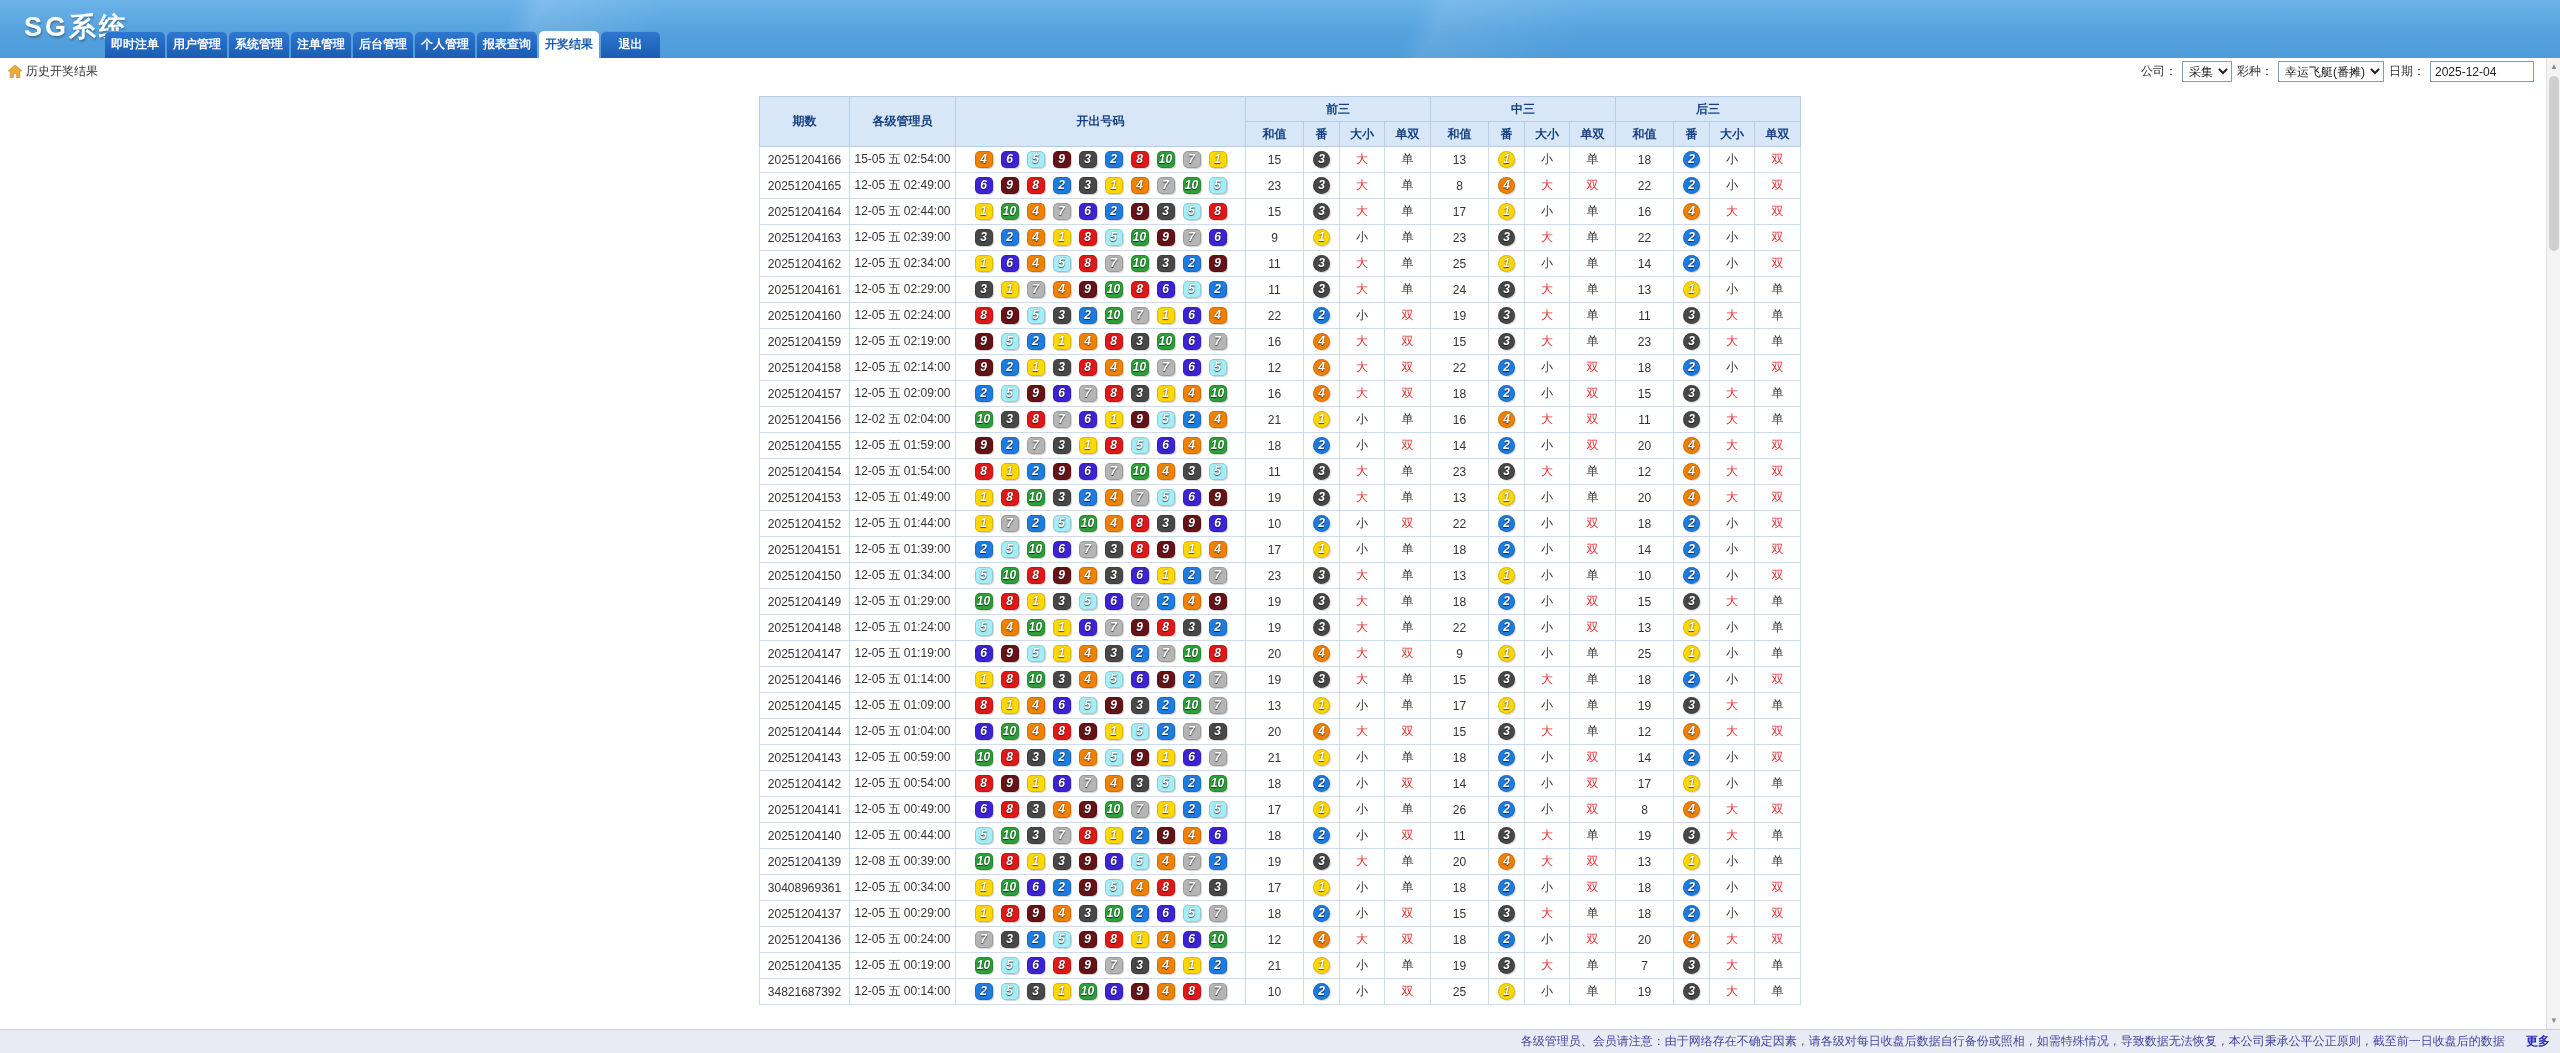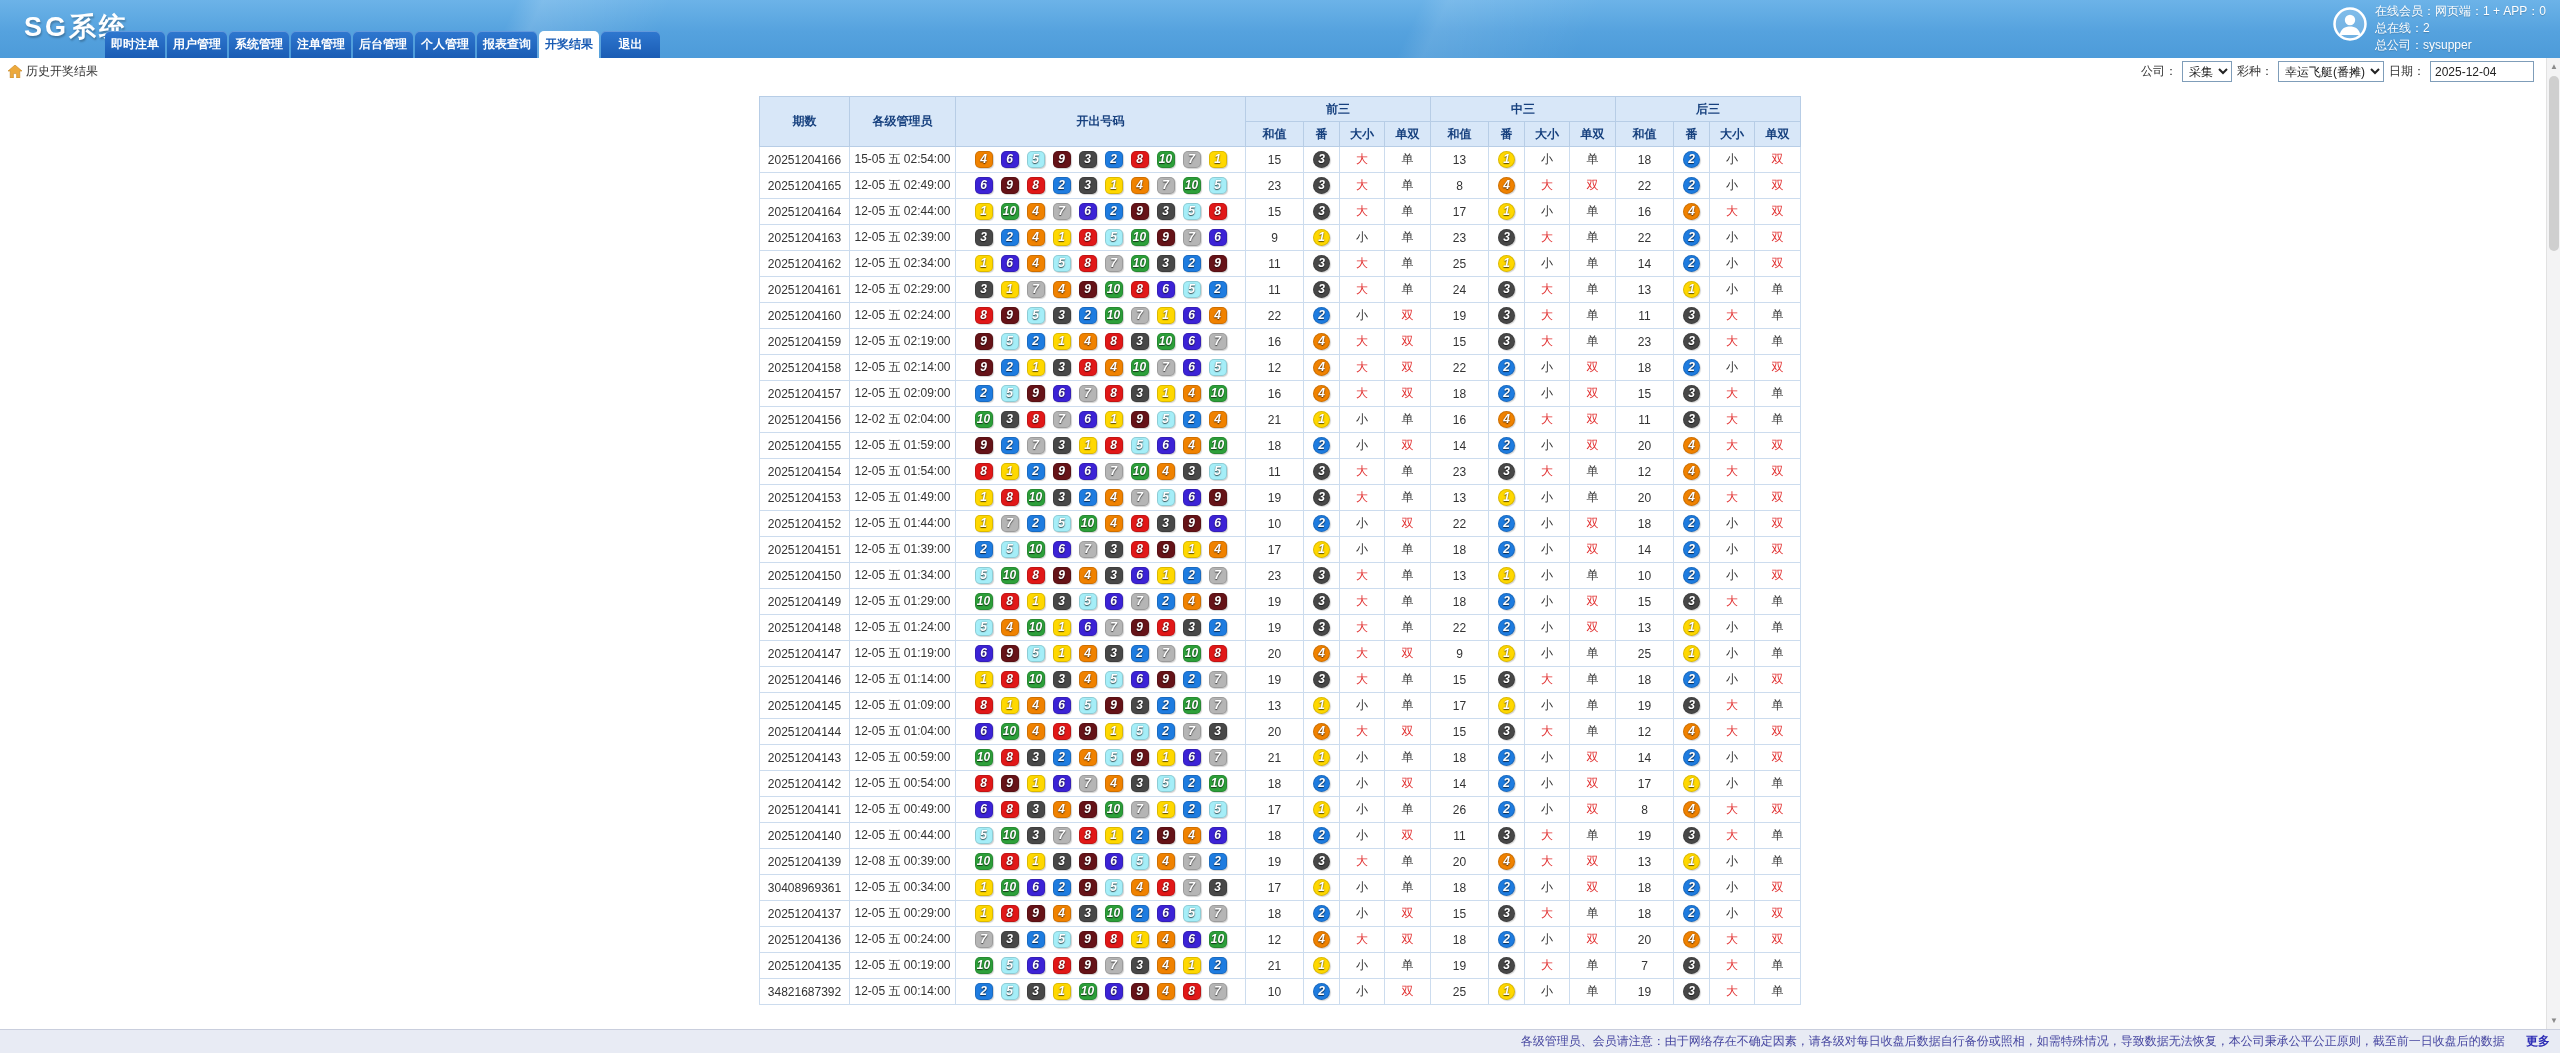--- a/index.html
+++ b/index.html
@@ -75,32 +75,20 @@
       <div class="tab">即时注单</div>
       <div class="tab">用户管理</div>
       <div class="tab">系统管理</div>
       <div class="tab">注单管理</div>
       <div class="tab">后台管理</div>
       <div class="tab">个人管理</div>
       <div class="tab">报表查询</div>
       <div class="tab active">开奖结果</div>
       <div class="tab">退出</div>
     </div>
-  <div class="userinfo">
-    <svg class="avatar" viewBox="0 0 34 34">
-      <circle cx="17" cy="17" r="15.5" fill="rgba(255,255,255,.18)" stroke="#fff" stroke-width="2.5"></circle>
-      <circle cx="17" cy="13" r="5.2" fill="#fff"></circle>
-      <path d="M6.5 28 C8 21.5 12 19.5 17 19.5 C22 19.5 26 21.5 27.5 28 Z" fill="#fff"></path>
-    </svg>
-    <div>
-      <div>在线会员：网页端：1 + APP：0</div>
-      <div>总在线：2</div>
-      <div>总公司：sysupper</div>
-    </div>
-  </div>
 </div>
 
 <div class="subbar">
   <div class="crumb">
     <svg width="14" height="13" viewBox="0 0 14 13">
       <path d="M7 0 L14 6 L11.8 6 L11.8 13 L8.6 13 L8.6 8.6 L5.4 8.6 L5.4 13 L2.2 13 L2.2 6 L0 6 Z" fill="#eda93c" stroke="#c58420" stroke-width=".6"></path>
     </svg>
     <span>历史开奖结果</span>
   </div>
   <div class="filters">

